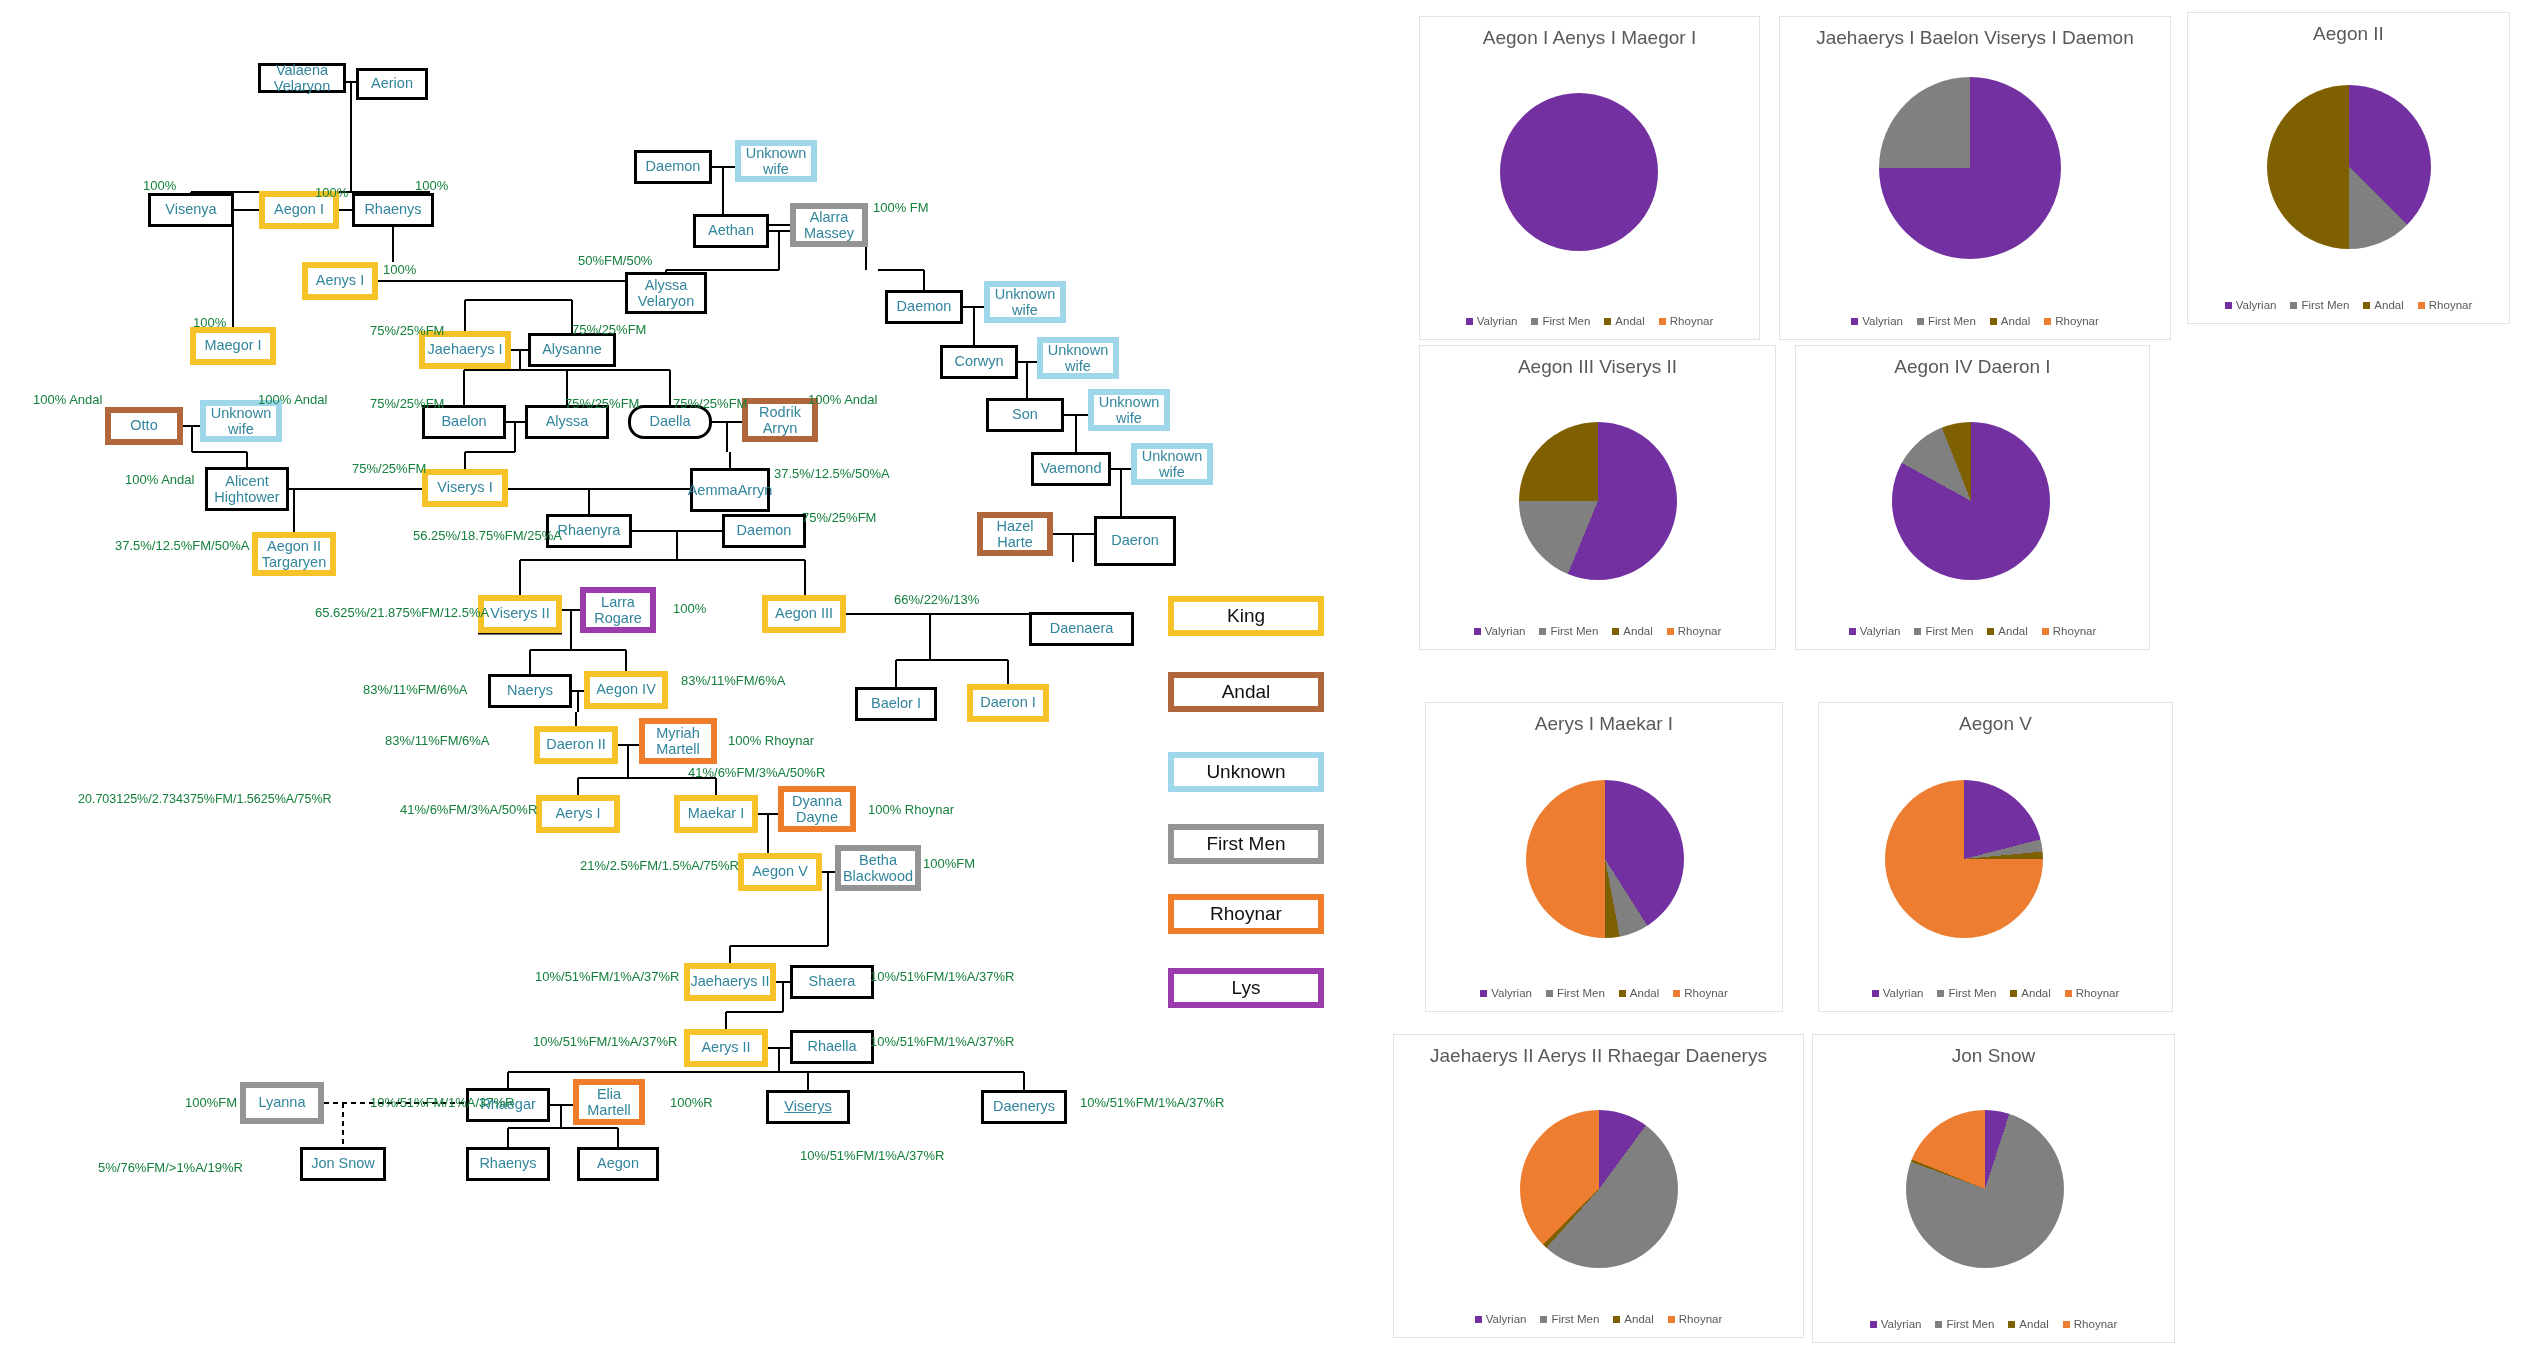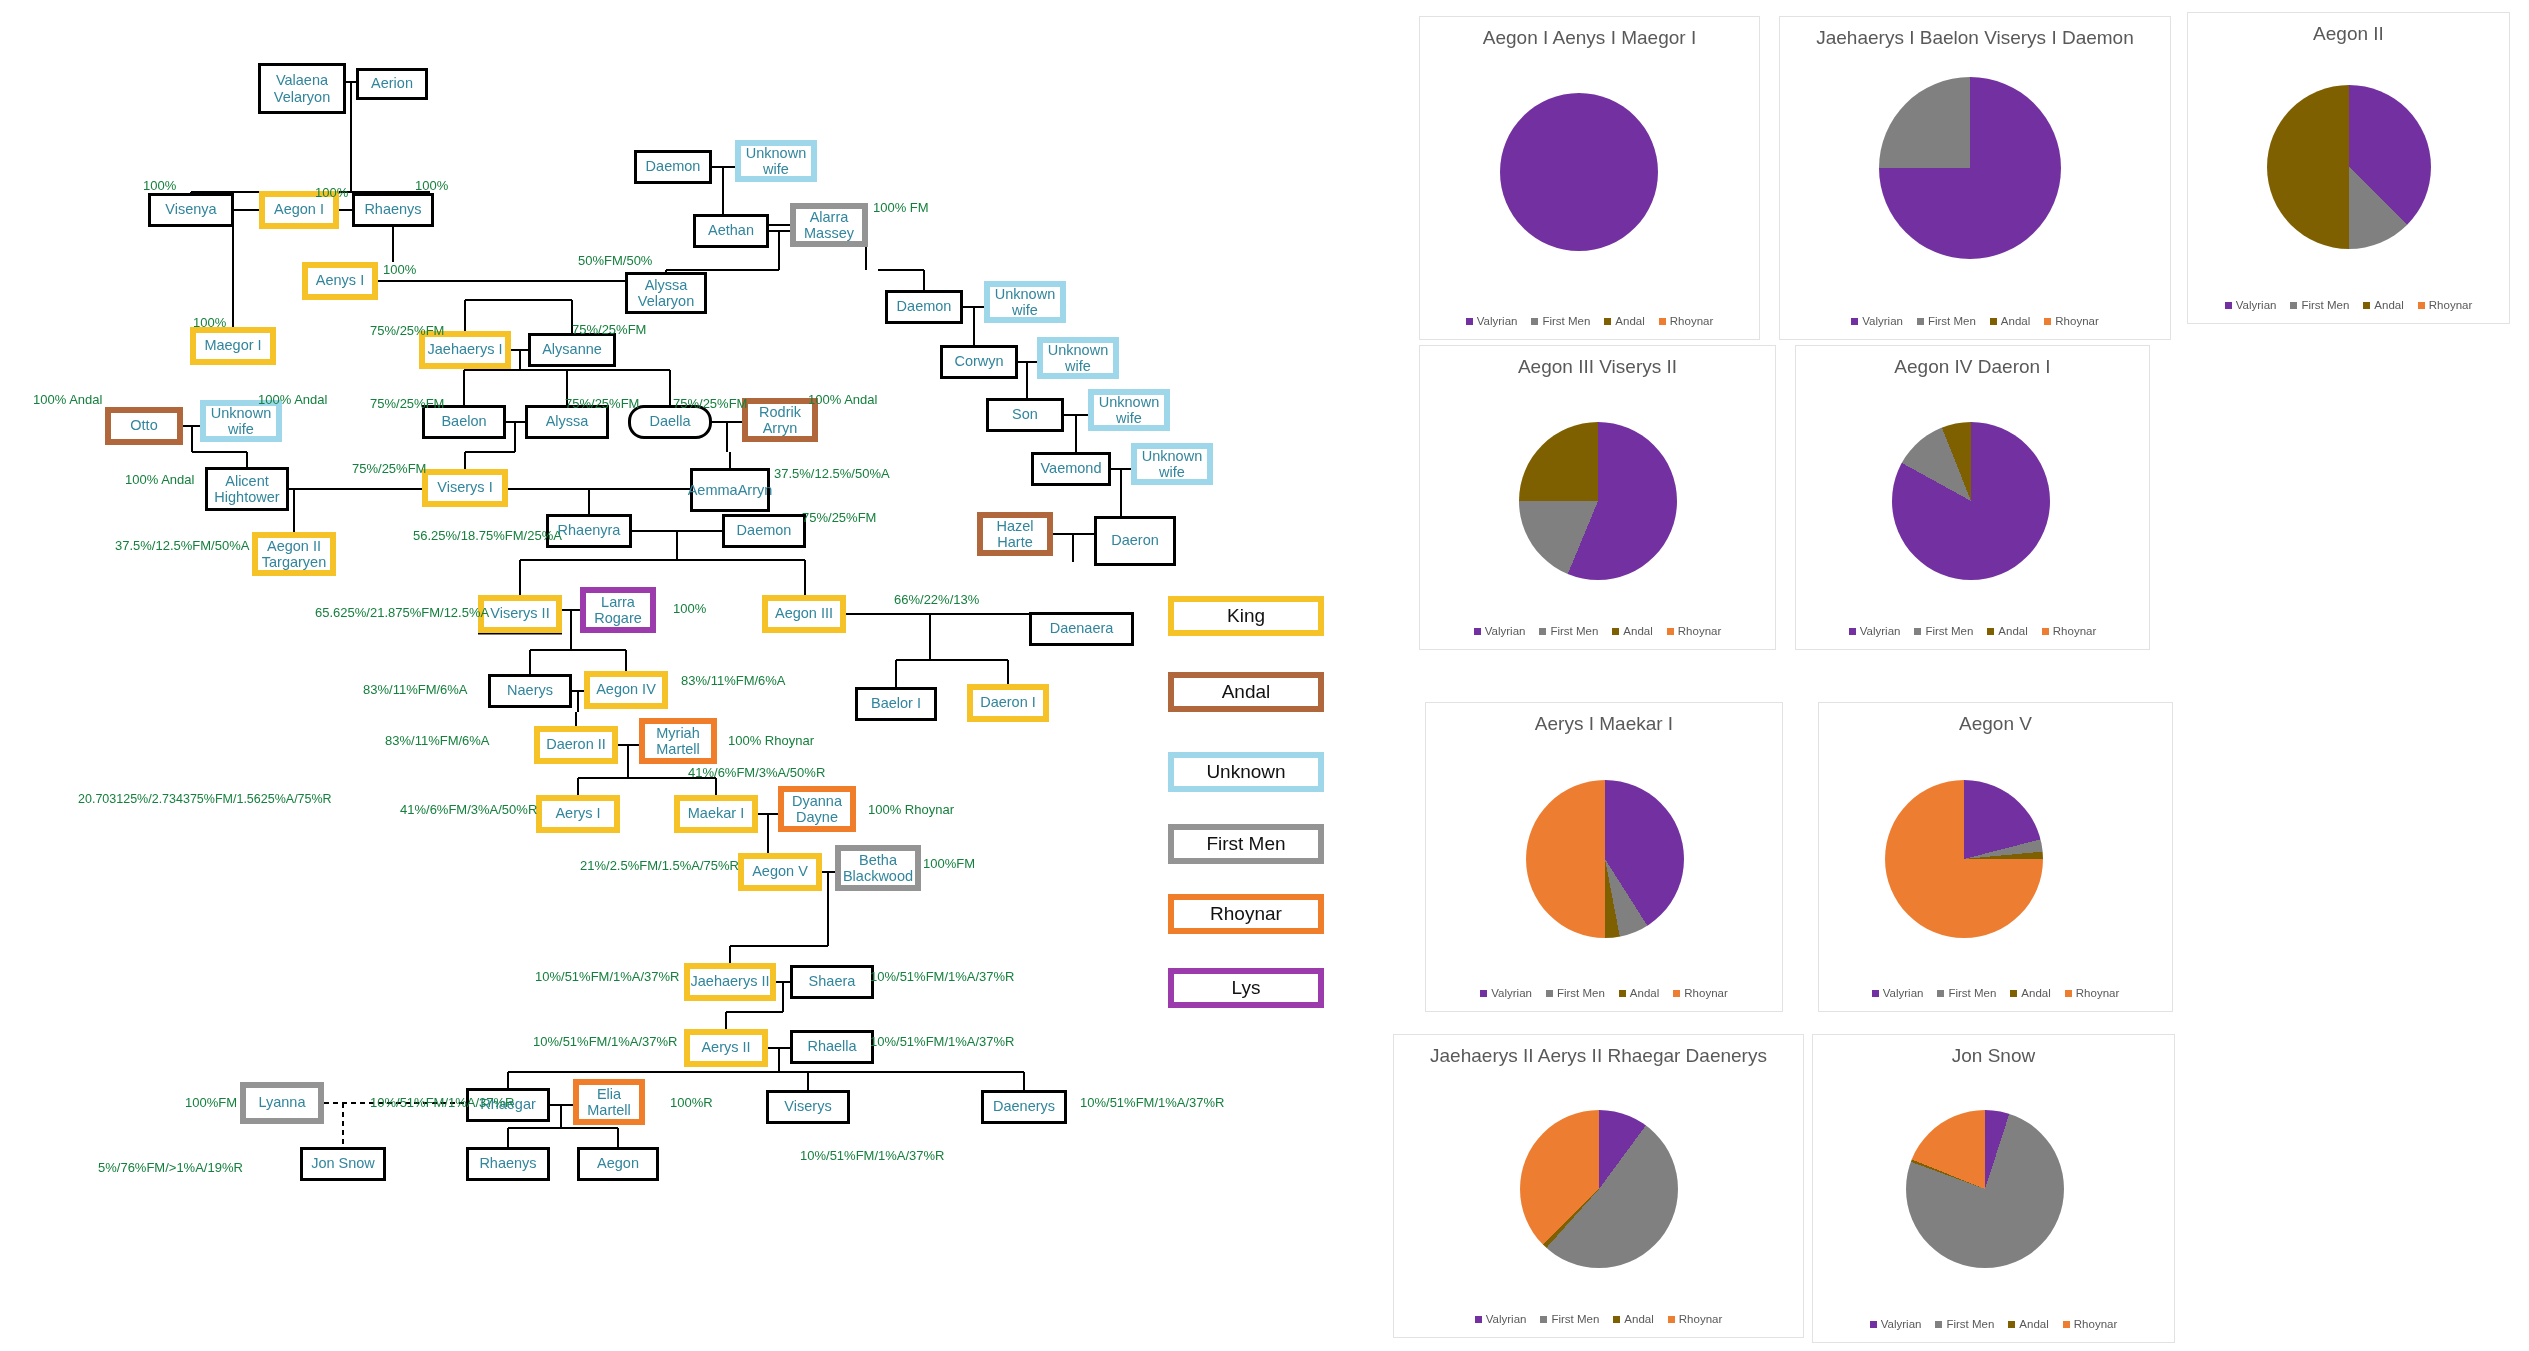--- a/index.html
+++ b/index.html
@@ -206,21 +206,21 @@
 <div id="legend">
   <div class="leg b-king" style="top:0px">King</div>
   <div class="leg b-andal" style="top:76px">Andal</div>
   <div class="leg b-unknown" style="top:156px">Unknown</div>
   <div class="leg b-fm" style="top:228px">First Men</div>
   <div class="leg b-rhoynar" style="top:298px">Rhoynar</div>
   <div class="leg b-lys" style="top:372px">Lys</div>
 </div>
 
 <div id="node-layer">
-    <div class="node b-black two" style="left: 258px; top: 63px; width: 88px; height: 51px; flex-direction: column;">
+    <div class="node b-black two" style="left: 258px; top: 63px; width: 88px; height: 30px; flex-direction: column;">
       <span style="display: block;">Valaena</span>
       <span style="display: block;">Velaryon</span>
     </div>
     <div class="node b-black" style="left: 356px; top: 68px; width: 72px; height: 32px; flex-direction: column;">
       <span style="display: block;">Aerion</span>
     </div>
     <div class="node b-black" style="left: 148px; top: 193px; width: 86px; height: 34px; flex-direction: column;">
       <span style="display: block;">Visenya</span>
     </div>
     <div class="node b-king" style="left: 259px; top: 191px; width: 80px; height: 38px; flex-direction: column;">
@@ -399,21 +399,21 @@
     <div class="node b-fm" style="left: 240px; top: 1082px; width: 84px; height: 42px; flex-direction: column;">
       <span style="display: block;">Lyanna</span>
     </div>
     <div class="node b-black" style="left: 466px; top: 1088px; width: 84px; height: 34px; flex-direction: column;">
       <span style="display: block;">Rhaegar</span>
     </div>
     <div class="node b-rhoynar two" style="left: 573px; top: 1079px; width: 72px; height: 46px; flex-direction: column;">
       <span style="display: block;">Elia</span>
       <span style="display: block;">Martell</span>
     </div>
-    <div class="node b-black" style="left: 766px; top: 1090px; width: 84px; height: 34px; flex-direction: column;">
+    <div class="node b-black" style="left: 766px; top: 1090px; width: 84px; height: 34px; flex-direction: column; text-decoration: underline;">
       <span style="display: block;">Viserys</span>
     </div>
     <div class="node b-black" style="left: 981px; top: 1090px; width: 86px; height: 34px; flex-direction: column;">
       <span style="display: block;">Daenerys</span>
     </div>
     <div class="node b-black" style="left: 300px; top: 1147px; width: 86px; height: 34px; flex-direction: column;">
       <span style="display: block;">Jon Snow</span>
     </div>
     <div class="node b-black" style="left: 466px; top: 1147px; width: 84px; height: 34px; flex-direction: column;">
       <span style="display: block;">Rhaenys</span>

